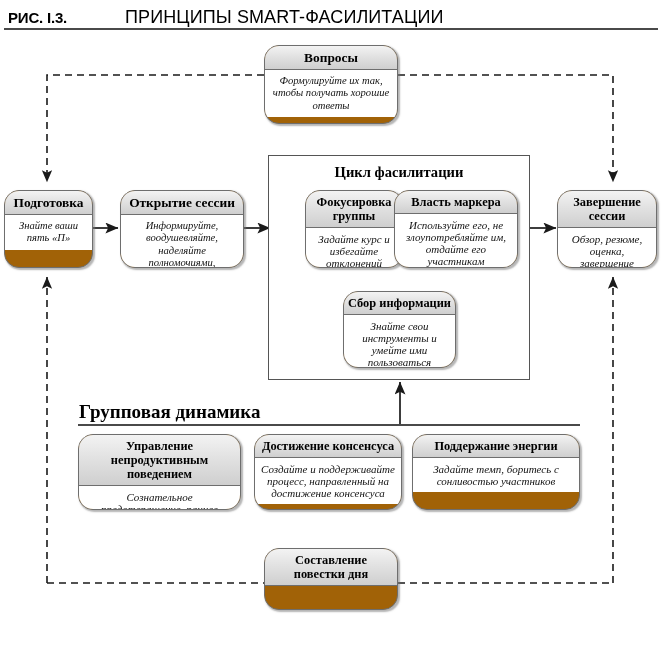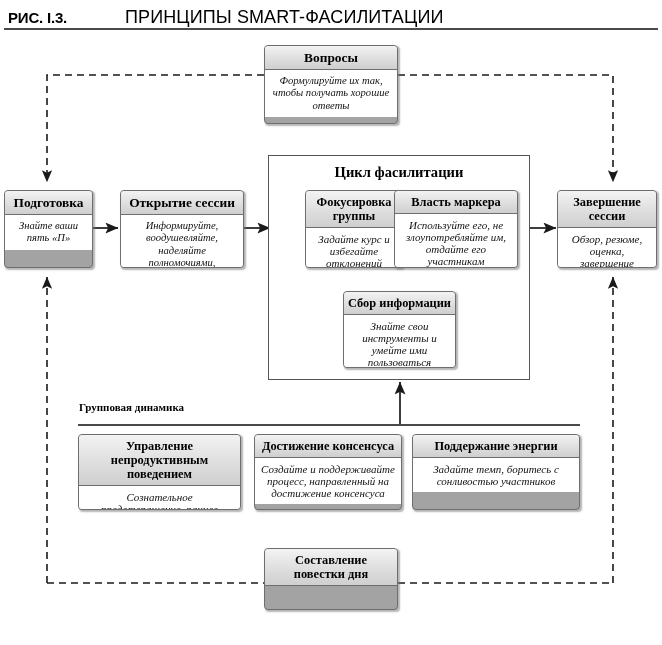--- a/index.html
+++ b/index.html
@@ -52,22 +52,22 @@
     width: 654px;
     height: 2px;
     background: #4a4a4a;
   }
 
   
   .node {
     position: absolute;
     box-sizing: border-box;
     border: 1.3px solid #6e6e6e;
-    border-radius: 4px;
-    background: #a3a3a3;
+    border-radius: 15px;
+    background: #a16207;
     overflow: hidden;
     box-shadow: 1.5px 1.5px 1.6px rgba(120,120,120,0.55);
   }
   .node .head {
     box-sizing: border-box;
     width: 100%;
     background: linear-gradient(to bottom, #f3f3f3 0%, #e2e2e2 45%, #cfcfcf 100%);
     border-bottom: 1.2px solid #6e6e6e;
     font-family: "Liberation Serif", serif;
     font-weight: bold;
@@ -108,21 +108,21 @@
     font-size: 14.6px;
     top: 8px;
     left: 0;
   }
 
   
   .gd-title {
     position: absolute;
     font-family: "Liberation Serif", serif;
     font-weight: bold;
-    font-size: 11px;
+    font-size: 19px;
     white-space: nowrap;
   }
   .gd-rule {
     position: absolute;
     background: #4a4a4a;
     height: 2px;
   }
 
   
   svg.links {

